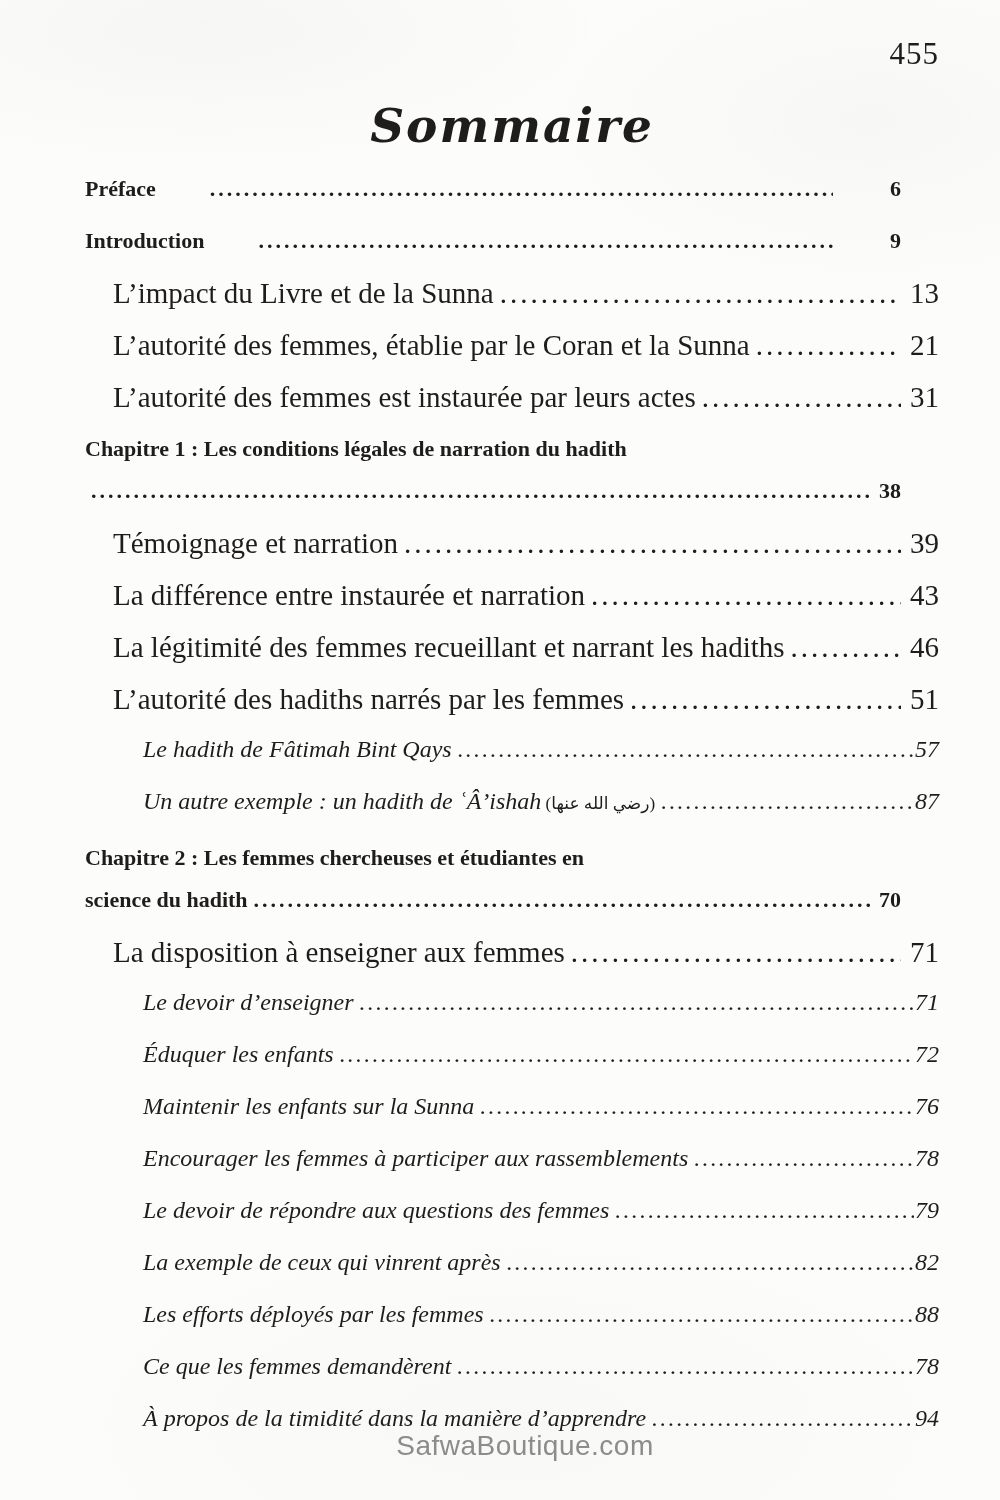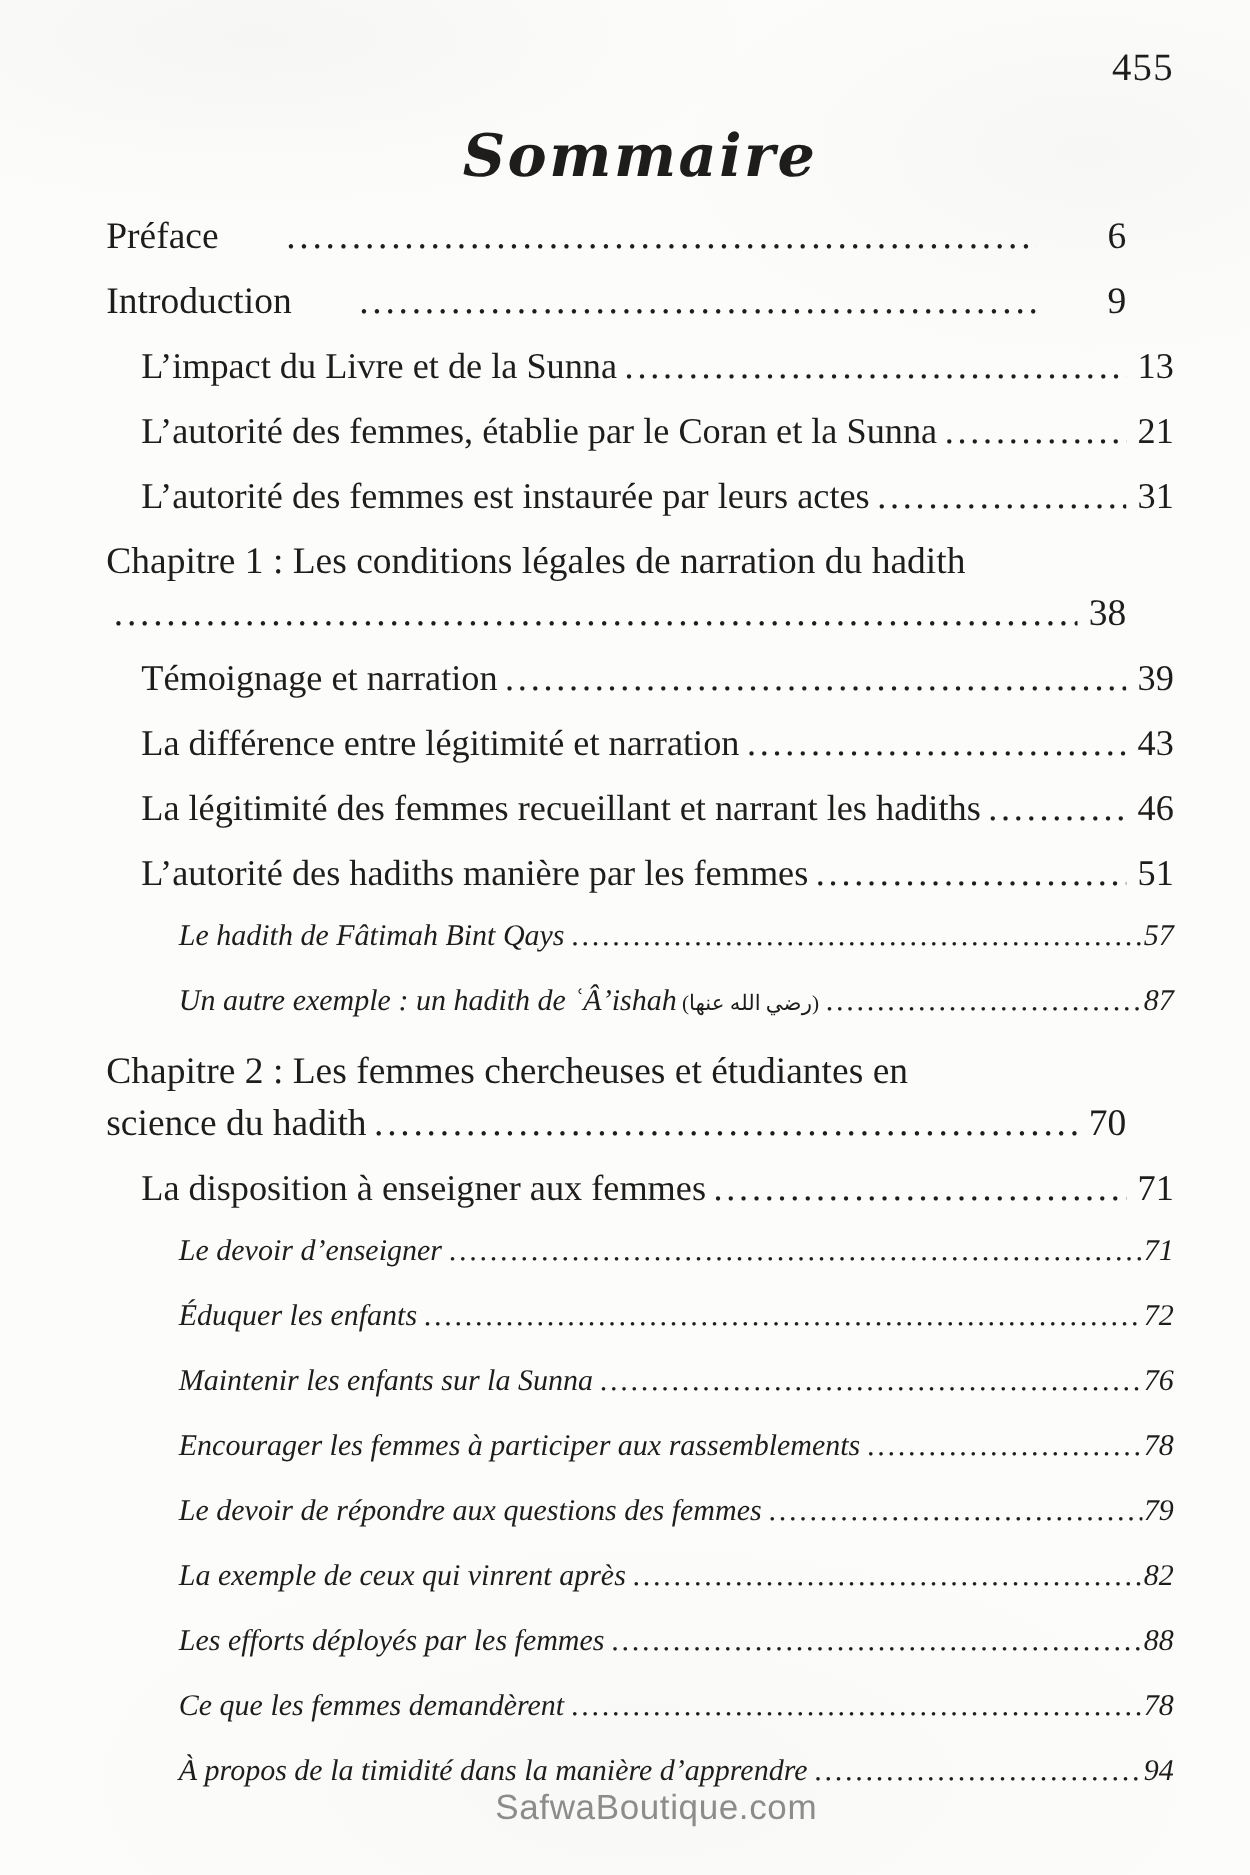--- a/index.html
+++ b/index.html
@@ -60,22 +60,22 @@
   .toc-entry.wrap { display: block; }
   .wrap .line1 { line-height: 34px; }
   .wrap .line2 {
     display: flex;
     align-items: center;
     line-height: 34px;
     margin-top: 8px;
   }
 
   .lvl0 {
-    font-weight: 400;
-    font-size: 30px;
+    font-weight: 700;
+    font-size: 22px;
     padding-right: 38px;
     margin-top: 0;
     gap: 48px;
   }
   .lvl0.wrap { margin-top: 6px; }
   .lvl1 {
     font-size: 29px;
     padding-left: 28px;
     justify-content: space-between;
   }
@@ -163,31 +163,31 @@
           <span class="leader"></span>
           <span class="toc-page">38</span>
         </div>
       </div>
       <div class="toc-entry lvl1">
         <span class="toc-text">Témoignage et narration</span>
         <span class="leader"></span>
         <span class="toc-page">39</span>
       </div>
       <div class="toc-entry lvl1">
-        <span class="toc-text">La différence entre légitimité et narration</span>
+        <span class="toc-text">La différence entre instaurée et narration</span>
         <span class="leader"></span>
         <span class="toc-page">43</span>
       </div>
       <div class="toc-entry lvl1">
         <span class="toc-text">La légitimité des femmes recueillant et narrant les hadiths</span>
         <span class="leader"></span>
         <span class="toc-page">46</span>
       </div>
       <div class="toc-entry lvl1">
-        <span class="toc-text">L’autorité des hadiths manière par les femmes</span>
+        <span class="toc-text">L’autorité des hadiths narrés par les femmes</span>
         <span class="leader"></span>
         <span class="toc-page">51</span>
       </div>
       <div class="toc-entry lvl2">
         <span class="toc-text">Le hadith de Fâtimah Bint Qays</span>
         <span class="leader"></span>
         <span class="toc-page">57</span>
       </div>
       <div class="toc-entry lvl2">
         <span class="toc-text">Un autre exemple : un hadith de ʿÂ’ishah<span class="arabic"> (رضي الله عنها)</span></span>

